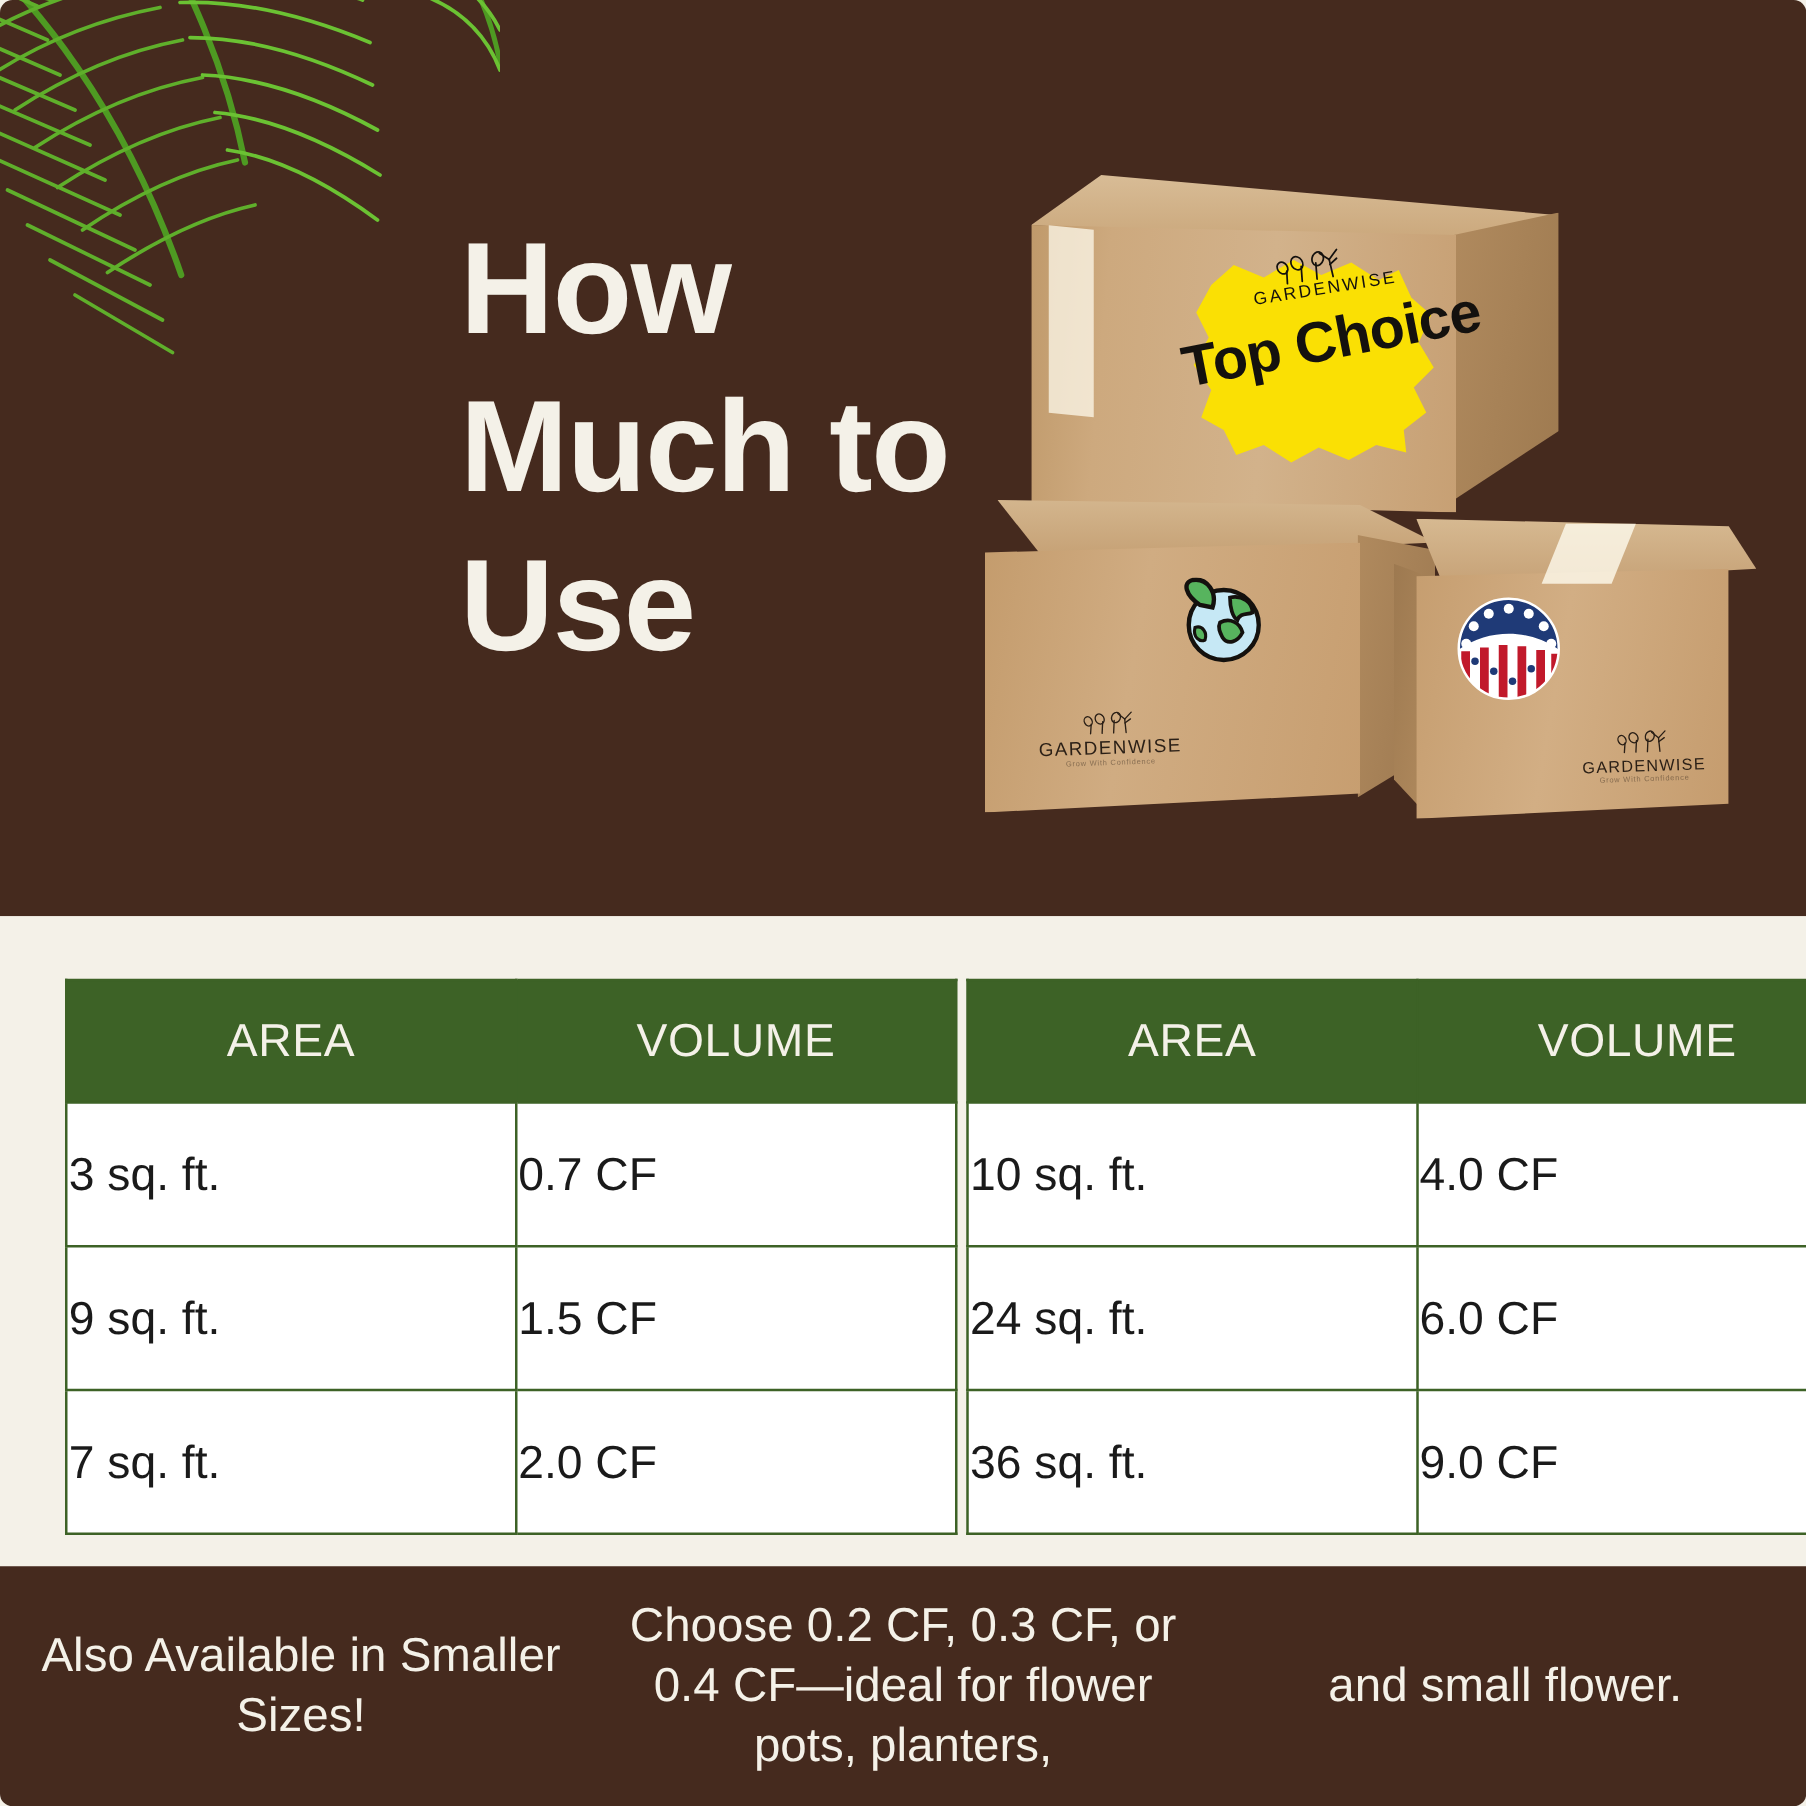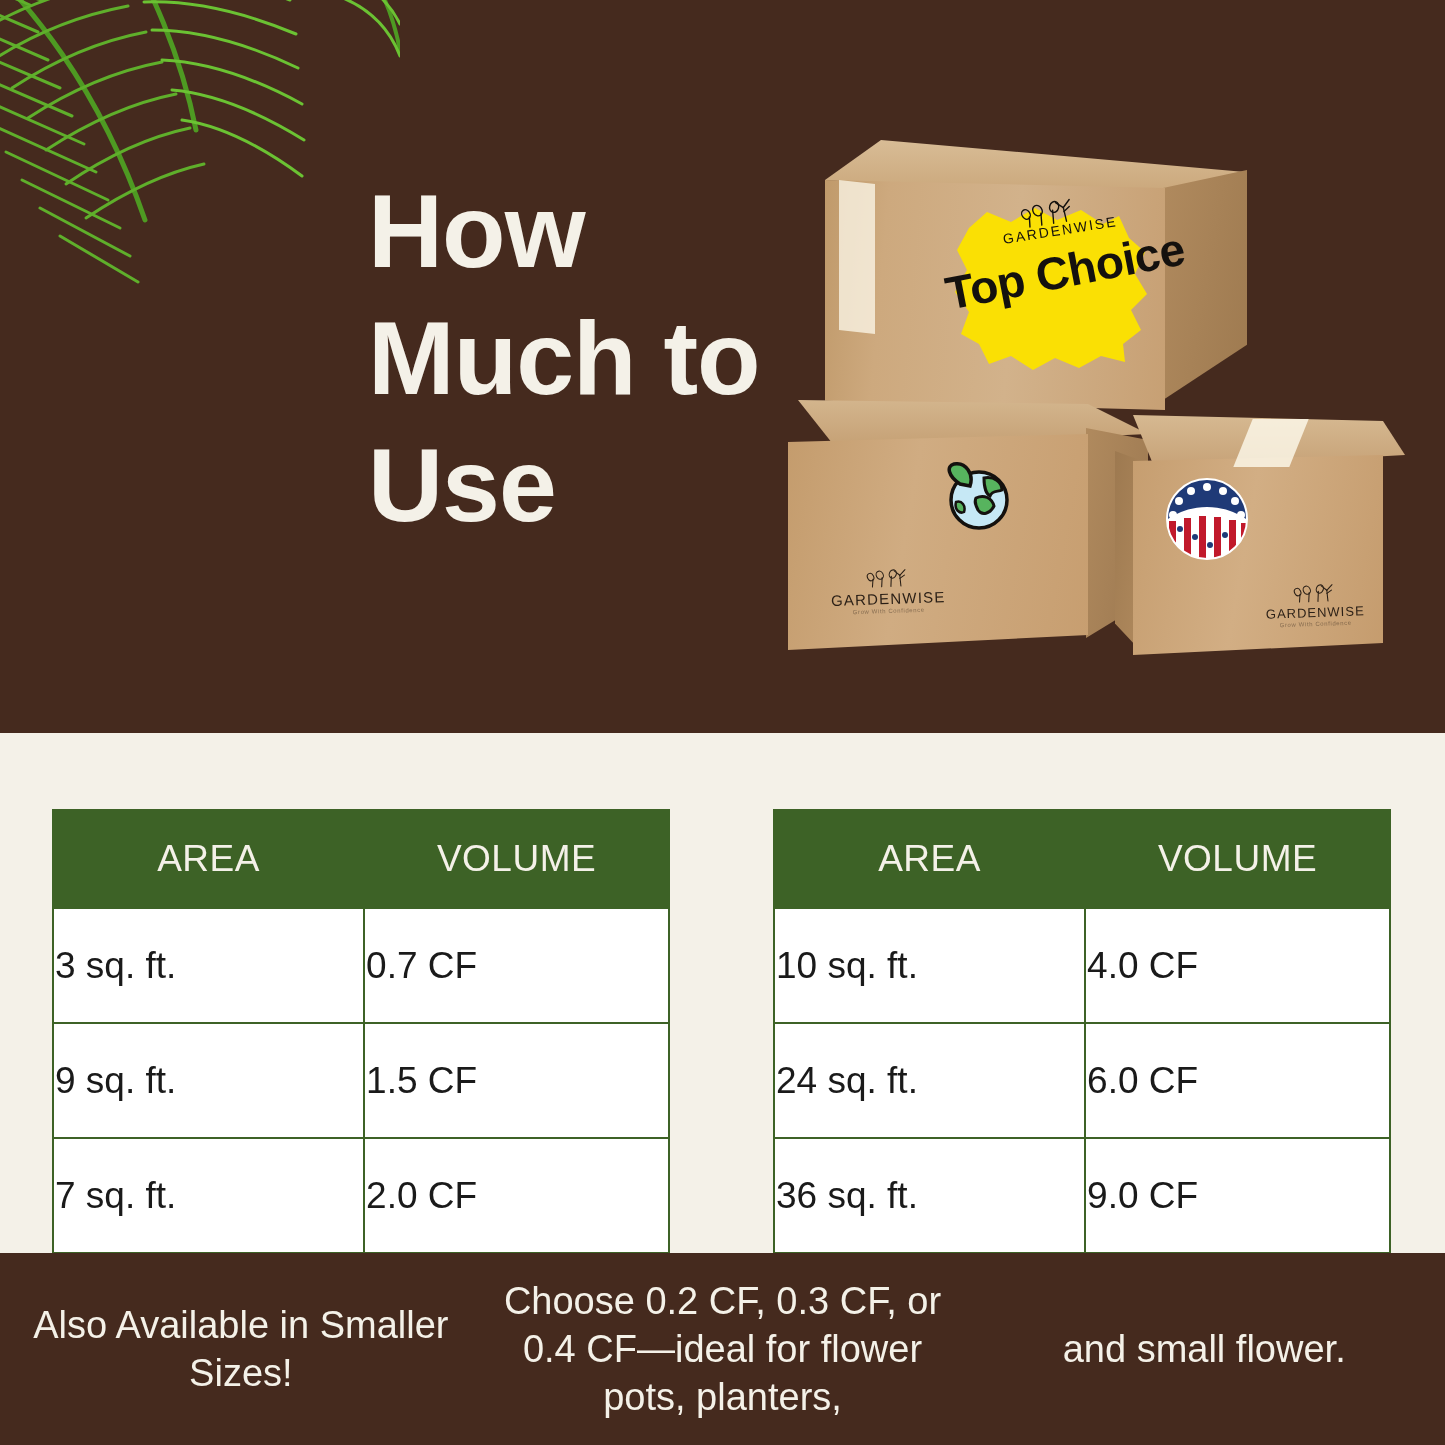--- a/index.html
+++ b/index.html
@@ -11,20 +11,21 @@
     height: 1445px;
     font-family: "Liberation Sans", sans-serif;
     background: #F4F1E8;
     overflow: hidden;
   }
   .page {
     position: relative;
     width: 1445px;
     height: 1445px;
     overflow: hidden;
+    border-radius: 10px;
   }
 
   
   .hero {
     position: absolute;
     left: 0; top: 0;
     width: 1445px;
     height: 733px;
     background: #452A1E;
     overflow: hidden;
@@ -216,24 +217,23 @@
     position: absolute;
     left: 0;
     top: 733px;
     width: 1445px;
     height: 520px;
     background: #F4F1E8;
   }
   .data-table {
     position: absolute;
     top: 50px;
-    width: 618px;
+    width: 714px;
     border-collapse: collapse;
     table-layout: fixed;
-    margin-top: 26px;
   }
   .data-table.left  { left: 52px; }
   .data-table.right { left: 773px; }
   .data-table th {
     background: #3D6226;
     color: #F4F1E8;
     font-size: 37px;
     font-weight: 400;
     letter-spacing: 0.5px;
     height: 94px;

